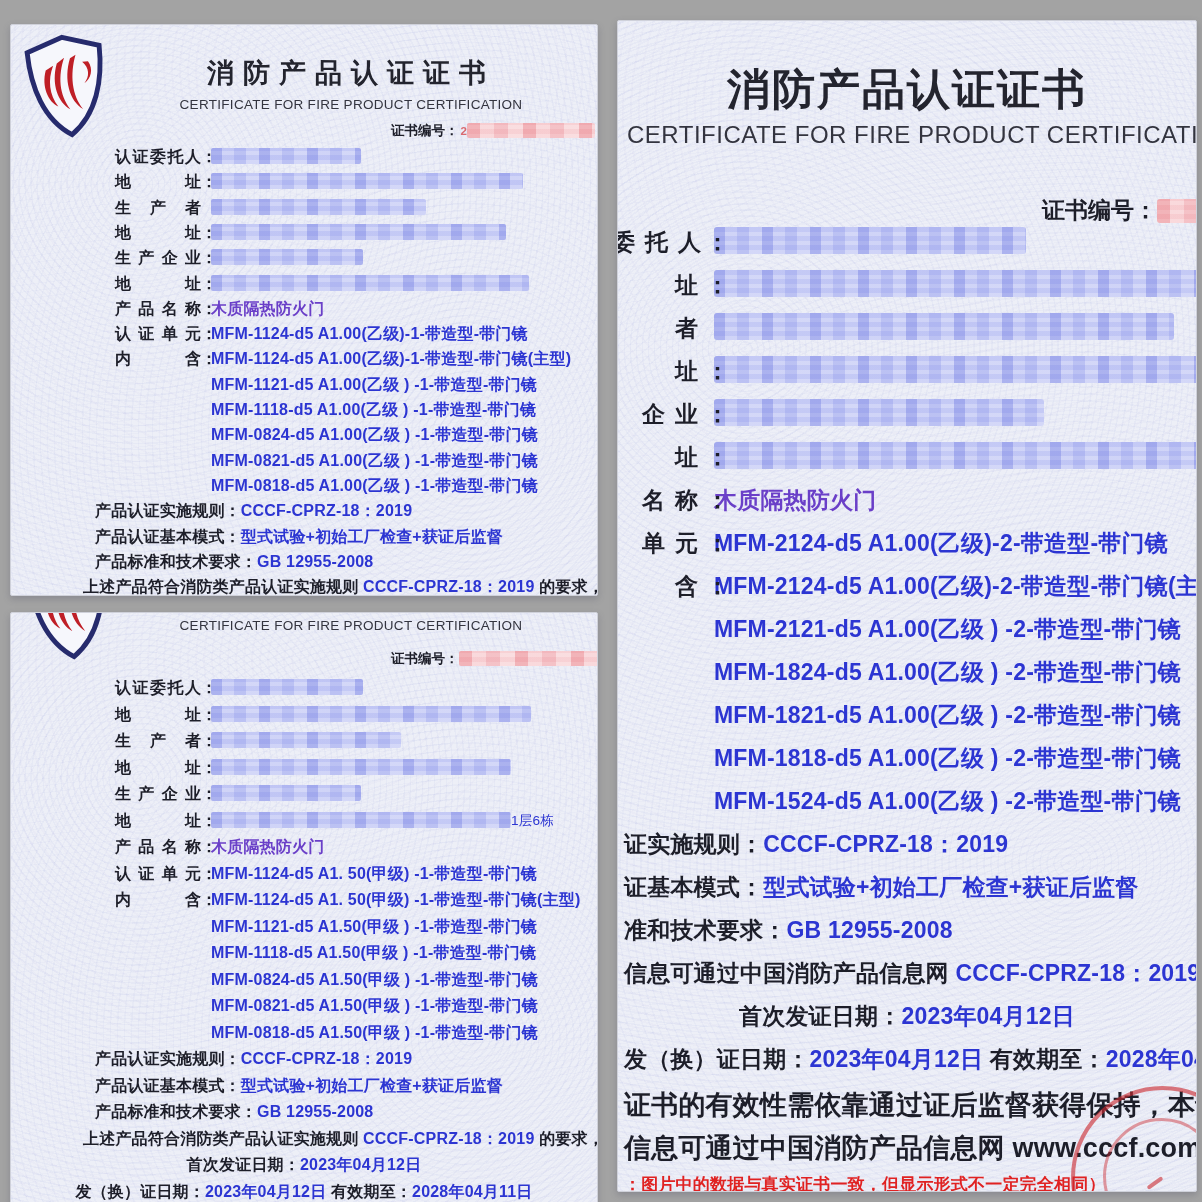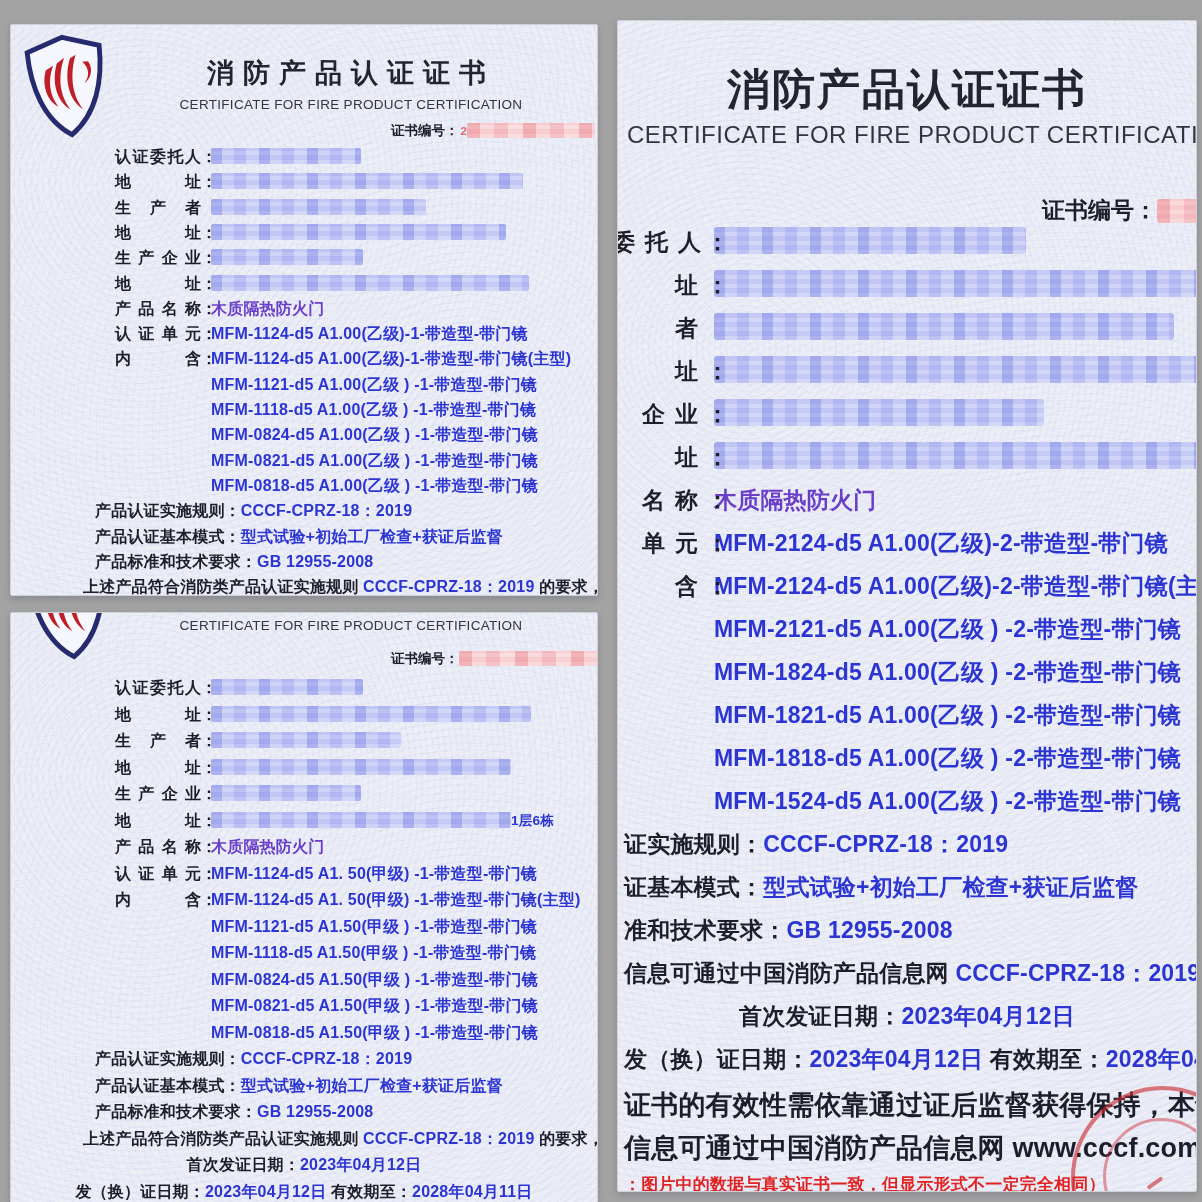--- a/index.html
+++ b/index.html
@@ -58,21 +58,21 @@
   .t-center{text-align:center;padding-left:0;}
   .t-big{font-size:27px !important;font-weight:700;}
   .t-www{font-size:27px !important;}
   .t-rednote{font-size:17px !important;}
 
   .seg{letter-spacing:.2px;}
   .c-label{color:var(--ink);font-weight:600;}
   .c-blue{color:var(--blue);font-weight:600;}
   .c-violet{color:var(--violet);font-weight:600;}
   .c-red{color:var(--red);font-weight:700;}
-  .c-bluesm{color:var(--blue);font-weight:700;font-size:.85em;}
+  .c-bluesm{color:var(--blue);font-weight:400;font-size:.85em;}
 
   .redact{display:inline-block;height:16px;border-radius:2px;vertical-align:-3px;
           background-color:#c6cbf4;
           background-image:
             repeating-linear-gradient(90deg, rgba(140,149,233,.55) 0 11px, rgba(203,208,249,.35) 11px 23px,
                rgba(165,173,240,.5) 23px 35px, rgba(214,218,251,.35) 35px 48px),
             repeating-linear-gradient(0deg, rgba(255,255,255,.22) 0 4px, rgba(148,156,236,.22) 4px 9px);}
   .panel-r .redact{height:27px;vertical-align:-5px;border-radius:3px;}
   .redact.pink{background-color:#f6d0d3;
           background-image:

